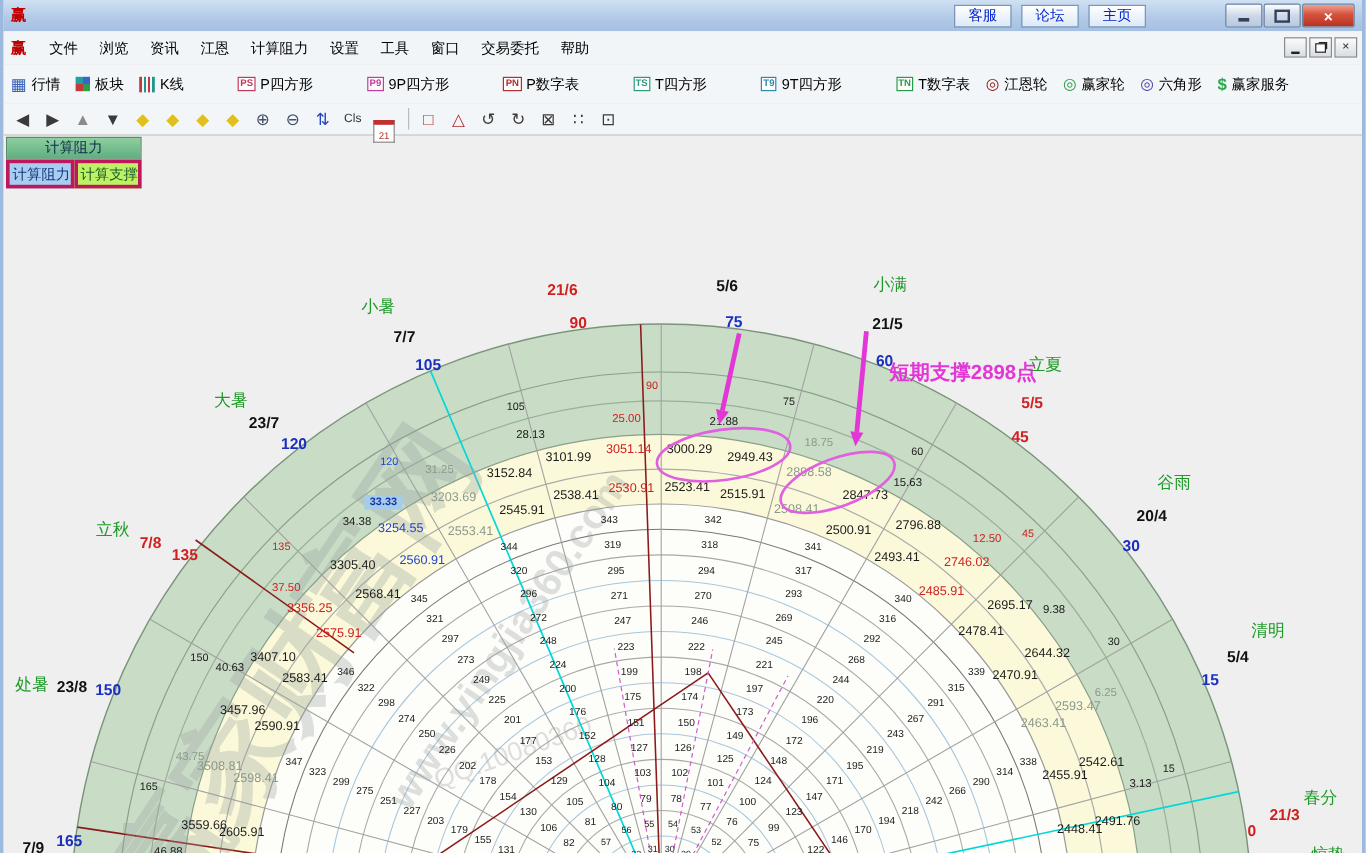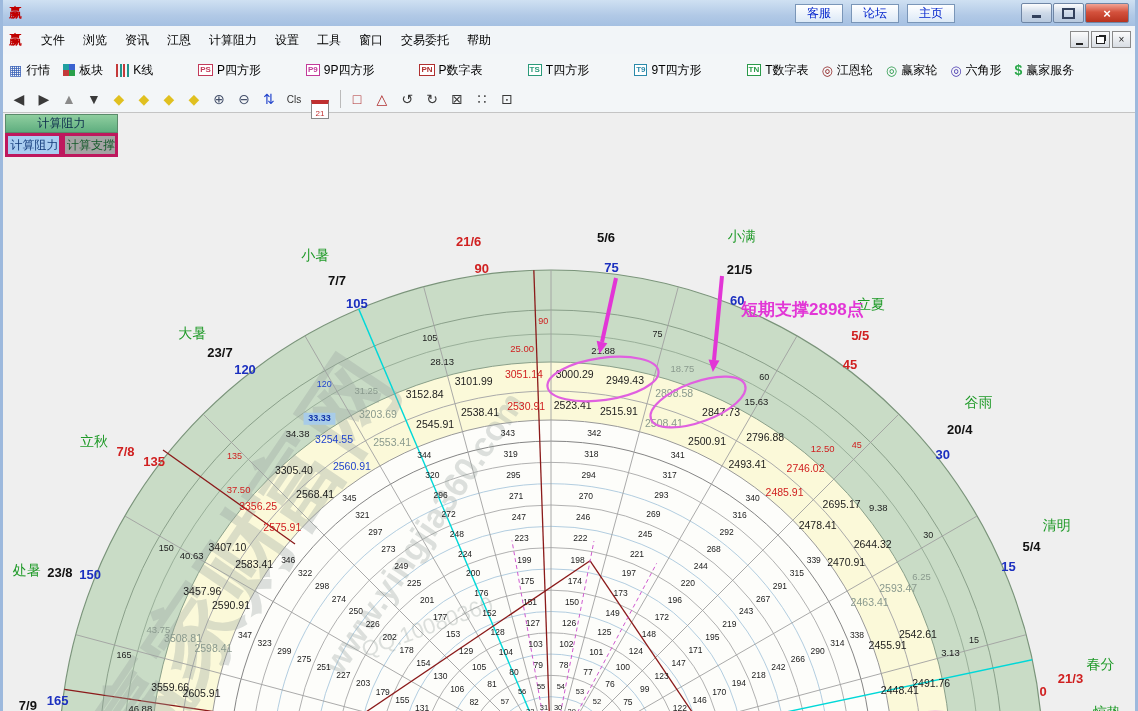--- a/index.html
+++ b/index.html
@@ -51,21 +51,21 @@
     display:flex;align-items:flex-end;justify-content:center;border-top:4px solid #c03030;line-height:9px;margin-top:20px;}
   
   .panel{position:absolute;left:2px;top:114px;width:113px;z-index:25;font-size:12px;}
   .panel-header{background:linear-gradient(#8fce9f,#5fae7f);color:#0c2c4c;text-align:center;
     height:17px;line-height:17px;border:1px solid #5a8a6a;}
   .panel-row{background:#a9cdf1;color:#c22518;height:17px;line-height:17px;padding:1px 2px;
     border:1px solid #8aa8cc;border-top:none;white-space:nowrap;overflow:hidden;}
   .panel-btns{display:flex;}
   .panel-btn{flex:1;height:18px;line-height:18px;text-align:right;border:3px solid #be185d;cursor:pointer;}
   .panel-btn.resist{background:#a9cdf1;color:#123a7a;}
-  .panel-btn.support{background:#a3a3a3;color:#145a2a;}
+  .panel-btn.support{background:#bef264;color:#145a2a;}
   
   .chart{position:absolute;left:0;top:112px;right:0;bottom:0;background:#efefef;overflow:hidden;z-index:1;}
   svg text{font-family:"Liberation Sans","DejaVu Sans",sans-serif;}
 </style>
 </head>
 <body>
 
 <div class="chart">
   <svg id="wheel-svg" width="1138" height="711" viewBox="0 0 1138 711">
       <circle cx="548" cy="650" r="492" fill="#c9dcc6" stroke="#7a947a" stroke-width="1.2"></circle>

